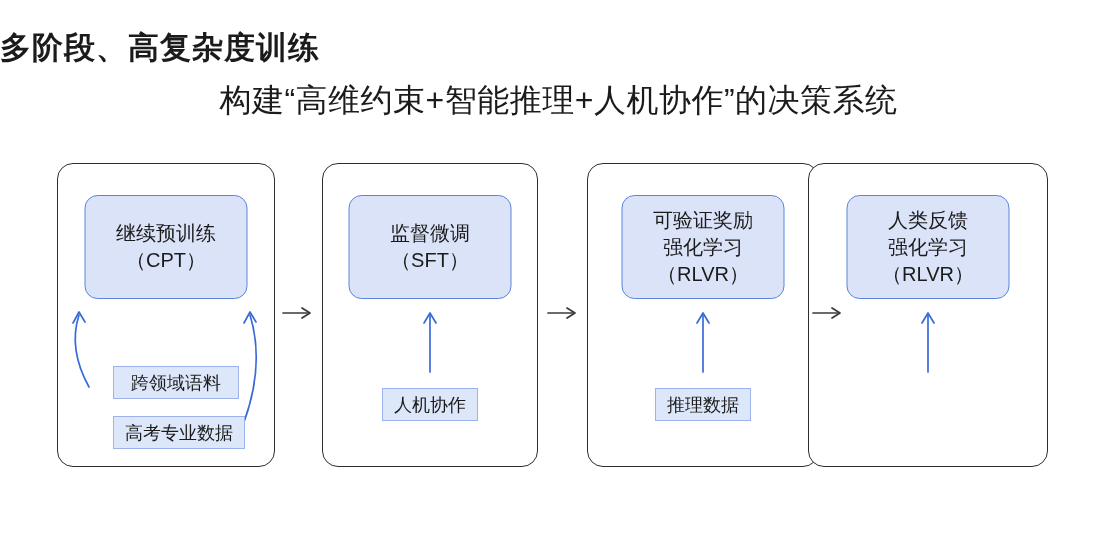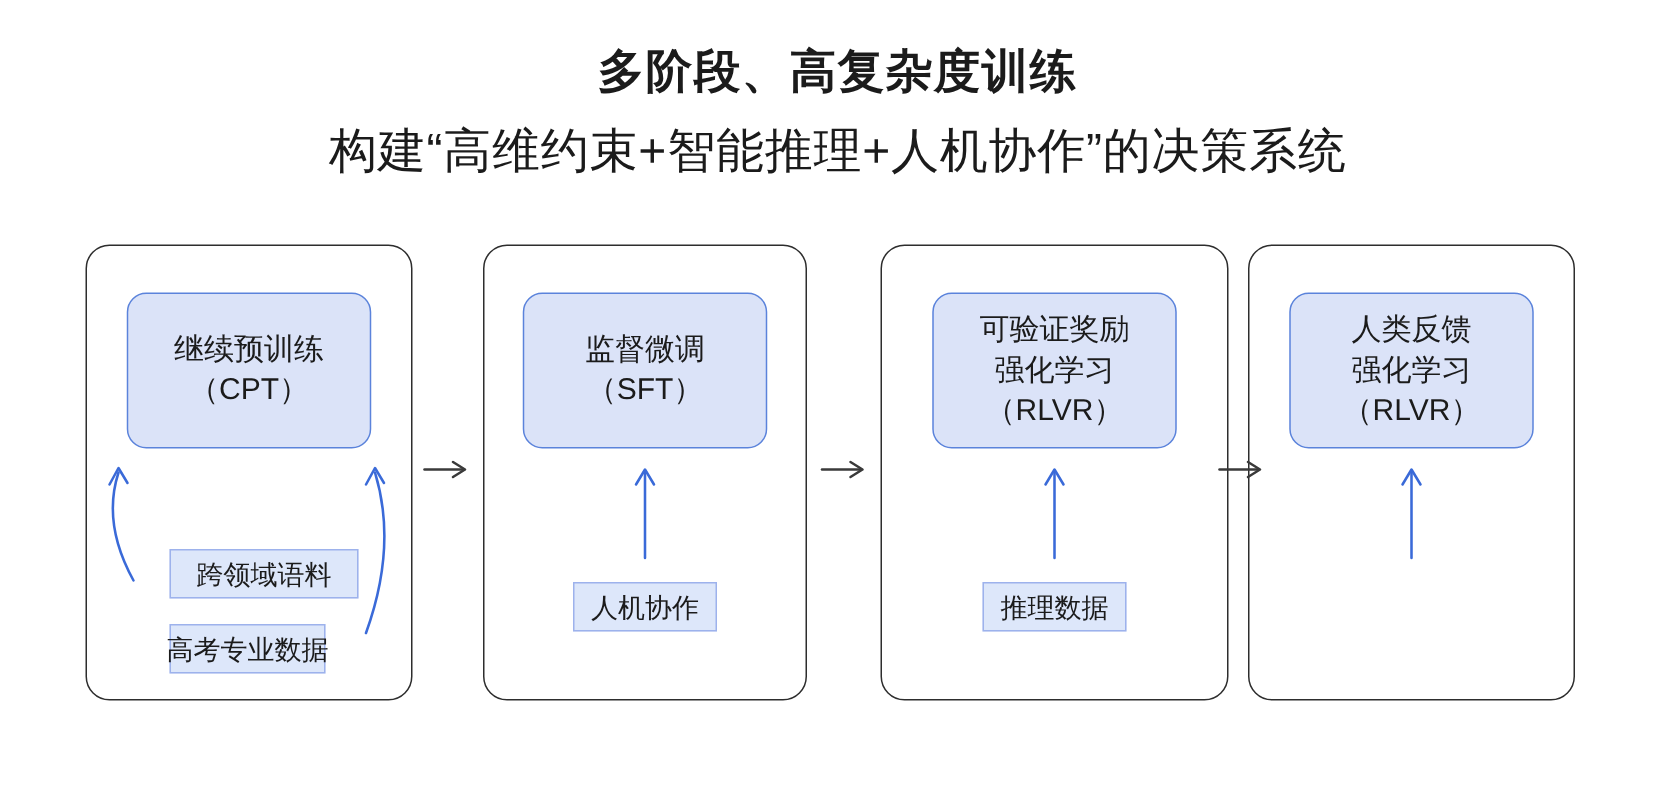--- a/index.html
+++ b/index.html
@@ -16,38 +16,38 @@
   html, body { background: #ffffff; }
   body {
     width: 1117px; height: 539px;
     position: relative;
     font-family: "Liberation Sans", "DejaVu Sans", sans-serif;
     color: var(--text-dark, #1b1b1b);
     overflow: hidden;
   }
   .title {
     position: absolute; left: 0; top: 27px; width: 1117px;
-    text-align: center; font-size: 31px; font-weight: 700;
+    text-align: left; font-size: 31px; font-weight: 700;
     letter-spacing: 1px;
   }
   .subtitle {
     position: absolute; left: 0; top: 79px; width: 1117px;
     text-align: center; font-size: 32px; font-weight: 400;
     letter-spacing: 0.5px;
   }
   .stage {
     position: absolute; top: 163px; height: 304px;
     background: #ffffff;
     border: 1.6px solid var(--outer-border, #2d2d2d);
     border-radius: 16px;
   }
   .stage-1 { left: 57px;  width: 218px; }
   .stage-2 { left: 322px; width: 216px; }
   .stage-3 { left: 587px; width: 232px; }
-  .stage-4 { left: 832px; width: 218px; padding-left: 48px; }
+  .stage-4 { left: 808px; width: 240px; padding-left: 48px; }
   .stage-core {
     position: absolute; top: 31px; left: 50%; transform: translateX(-50%);
     width: 163px; height: 104px;
     background: var(--stage-fill, #dbe3f8);
     border: 1.6px solid var(--stage-border, #5b83db);
     border-radius: 13px;
     display: flex; flex-direction: column;
     align-items: center; justify-content: center;
     font-size: 20px; line-height: 27px;
     text-align: center;
@@ -56,21 +56,21 @@
   .data-label {
     position: absolute;
     background: var(--label-fill, #dde7fa);
     border: 1.5px solid var(--label-border, #9db2ec);
     display: flex; align-items: center; justify-content: center;
     font-size: 18px; white-space: nowrap;
     height: 33px;
   }
   .label-center { left: 50%; transform: translateX(-50%); top: 224px; width: 96px; }
   .s1-label-a { left: 55px; top: 202px; width: 126px; }
-  .s1-label-b { left: 55px; top: 252px; width: 104px; }
+  .s1-label-b { left: 55px; top: 252px; width: 132px; }
   svg.arrow-svg { position: absolute; pointer-events: none; }
   .v-arrow { left: 50%; transform: translateX(-50%); top: 146px; }
   .curve-overlay { left: 0; top: 0; }
   .h-connector { top: 303px; }
   .hc-1 { left: 279px; }
   .hc-2 { left: 544px; }
   .hc-3 { left: 809px; }
   .blue-stroke { stroke: var(--arrow-blue, #3a6ad8); stroke-width: 1.7; fill: none; stroke-linecap: round; stroke-linejoin: round; }
   .dark-stroke { stroke: var(--arrow-dark, #3a3a3a); stroke-width: 1.7; fill: none; stroke-linecap: round; stroke-linejoin: round; }
 </style>

